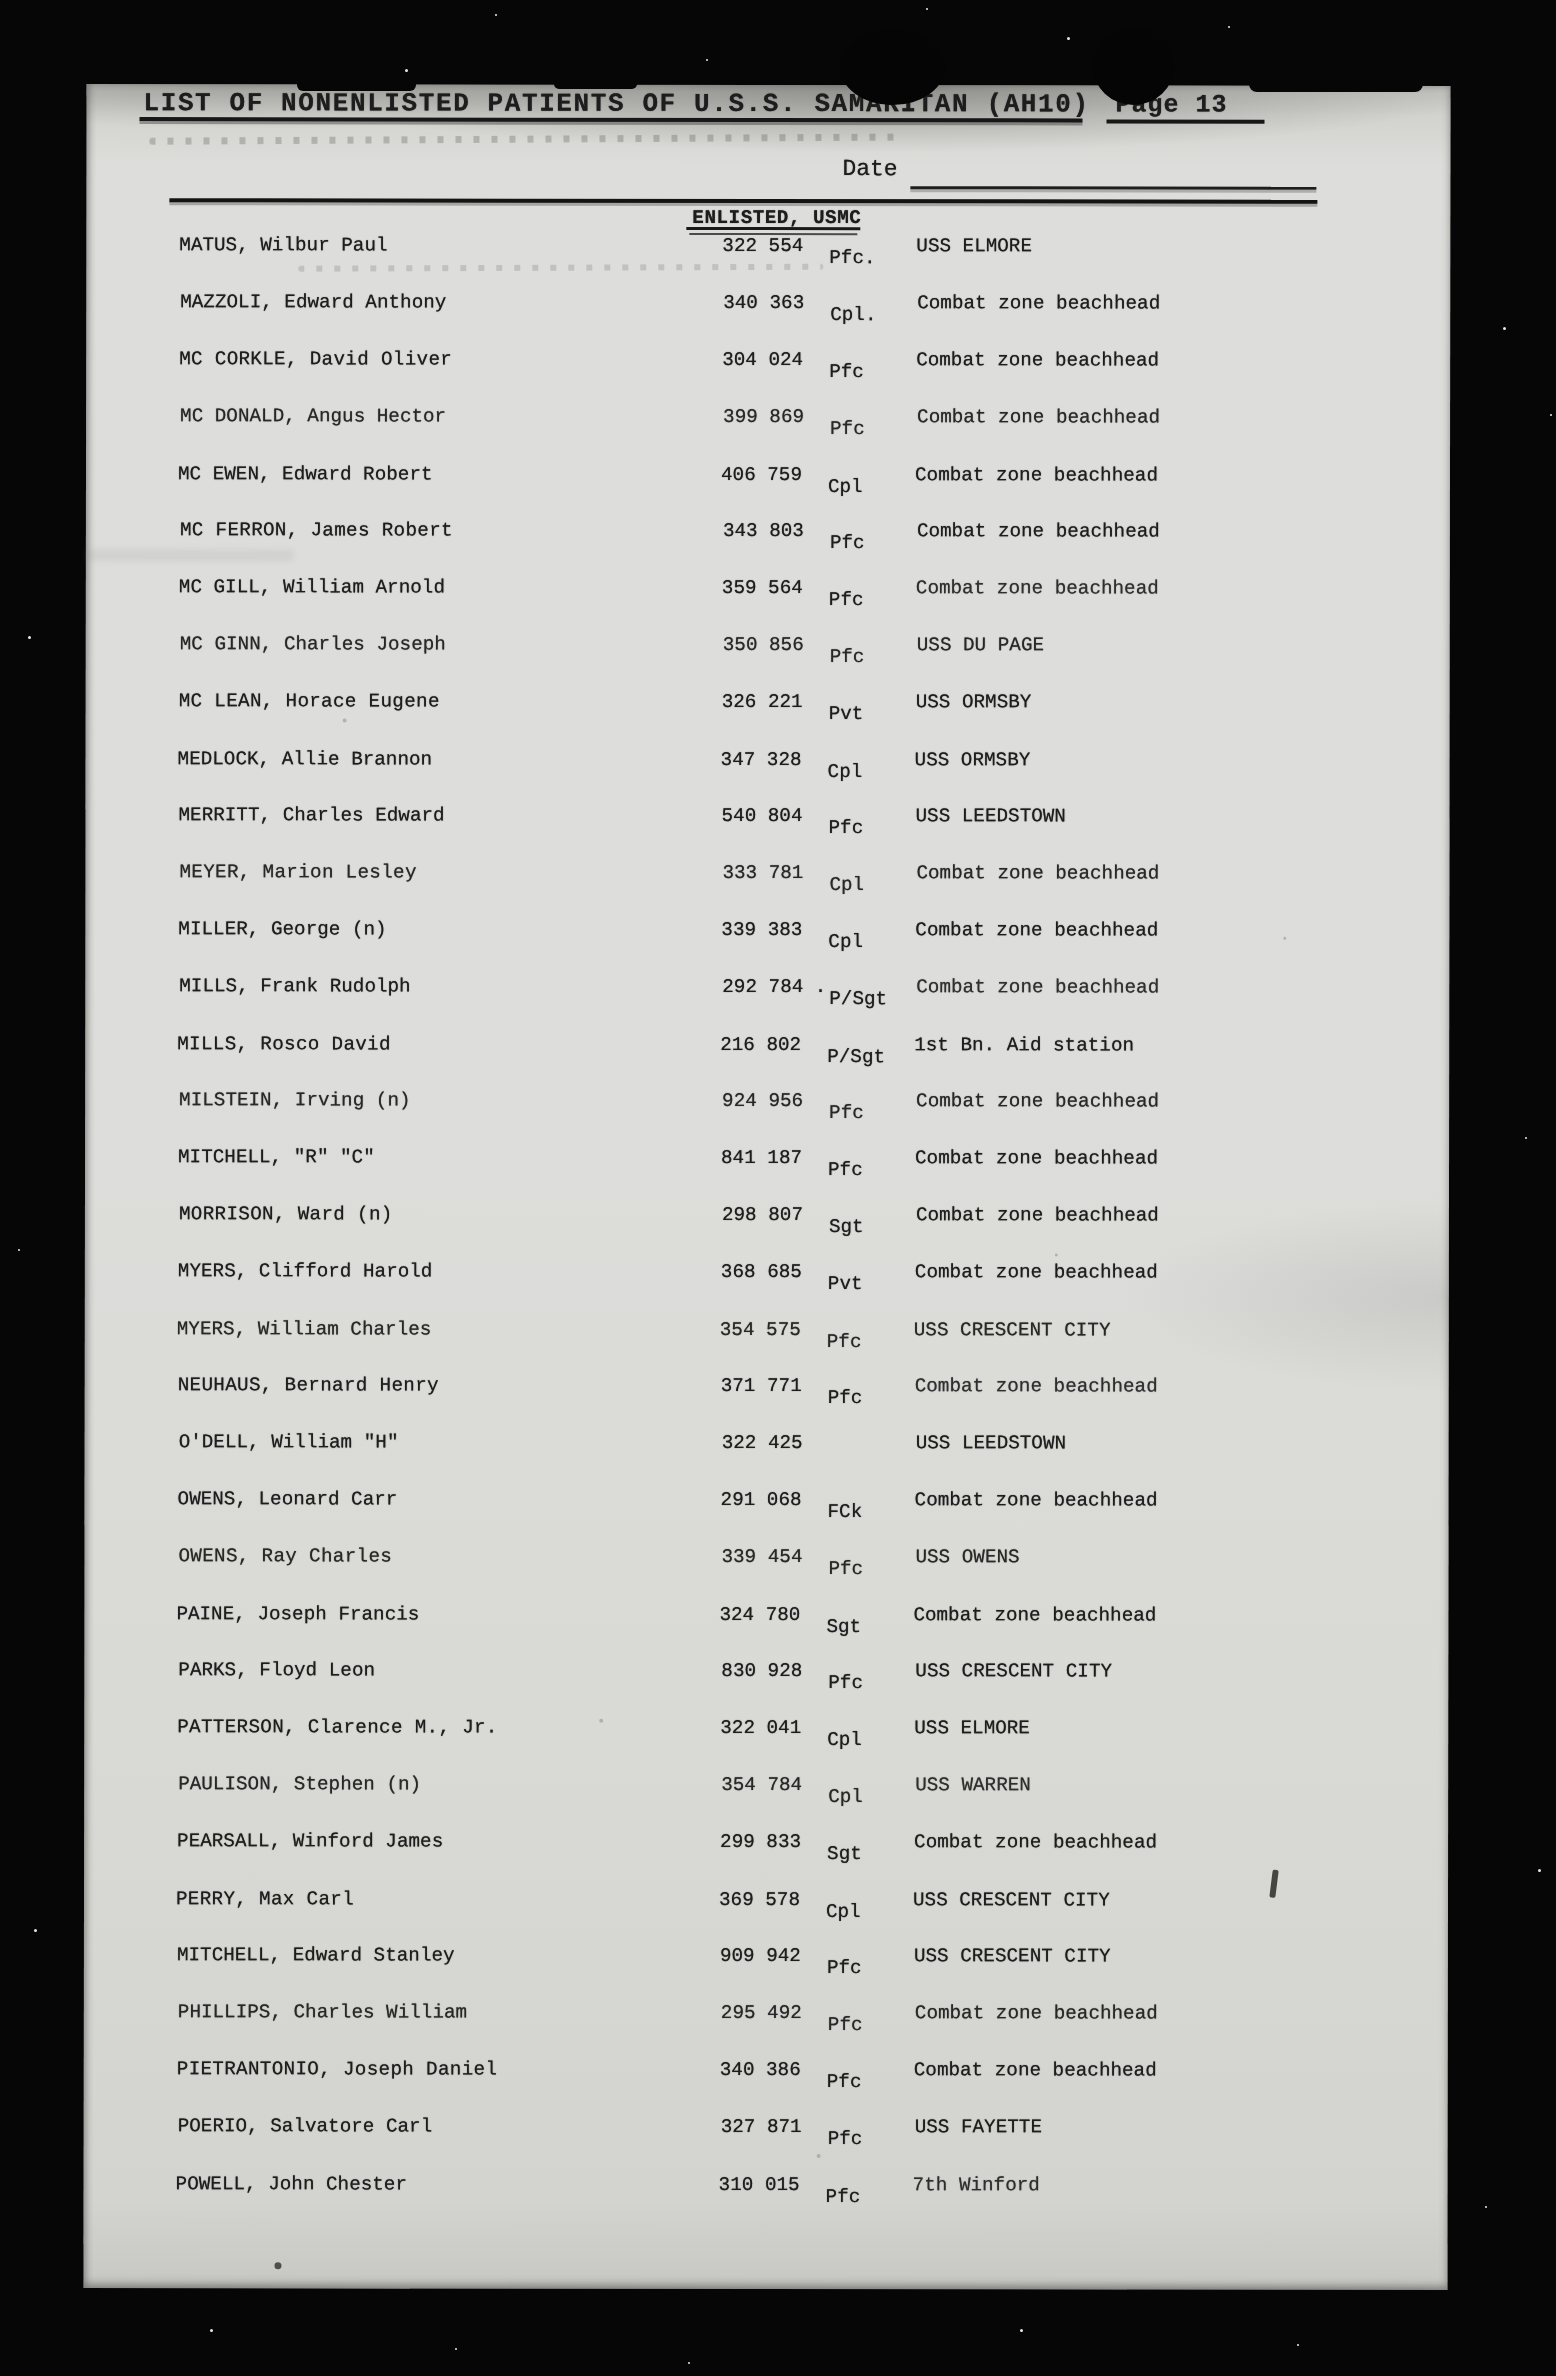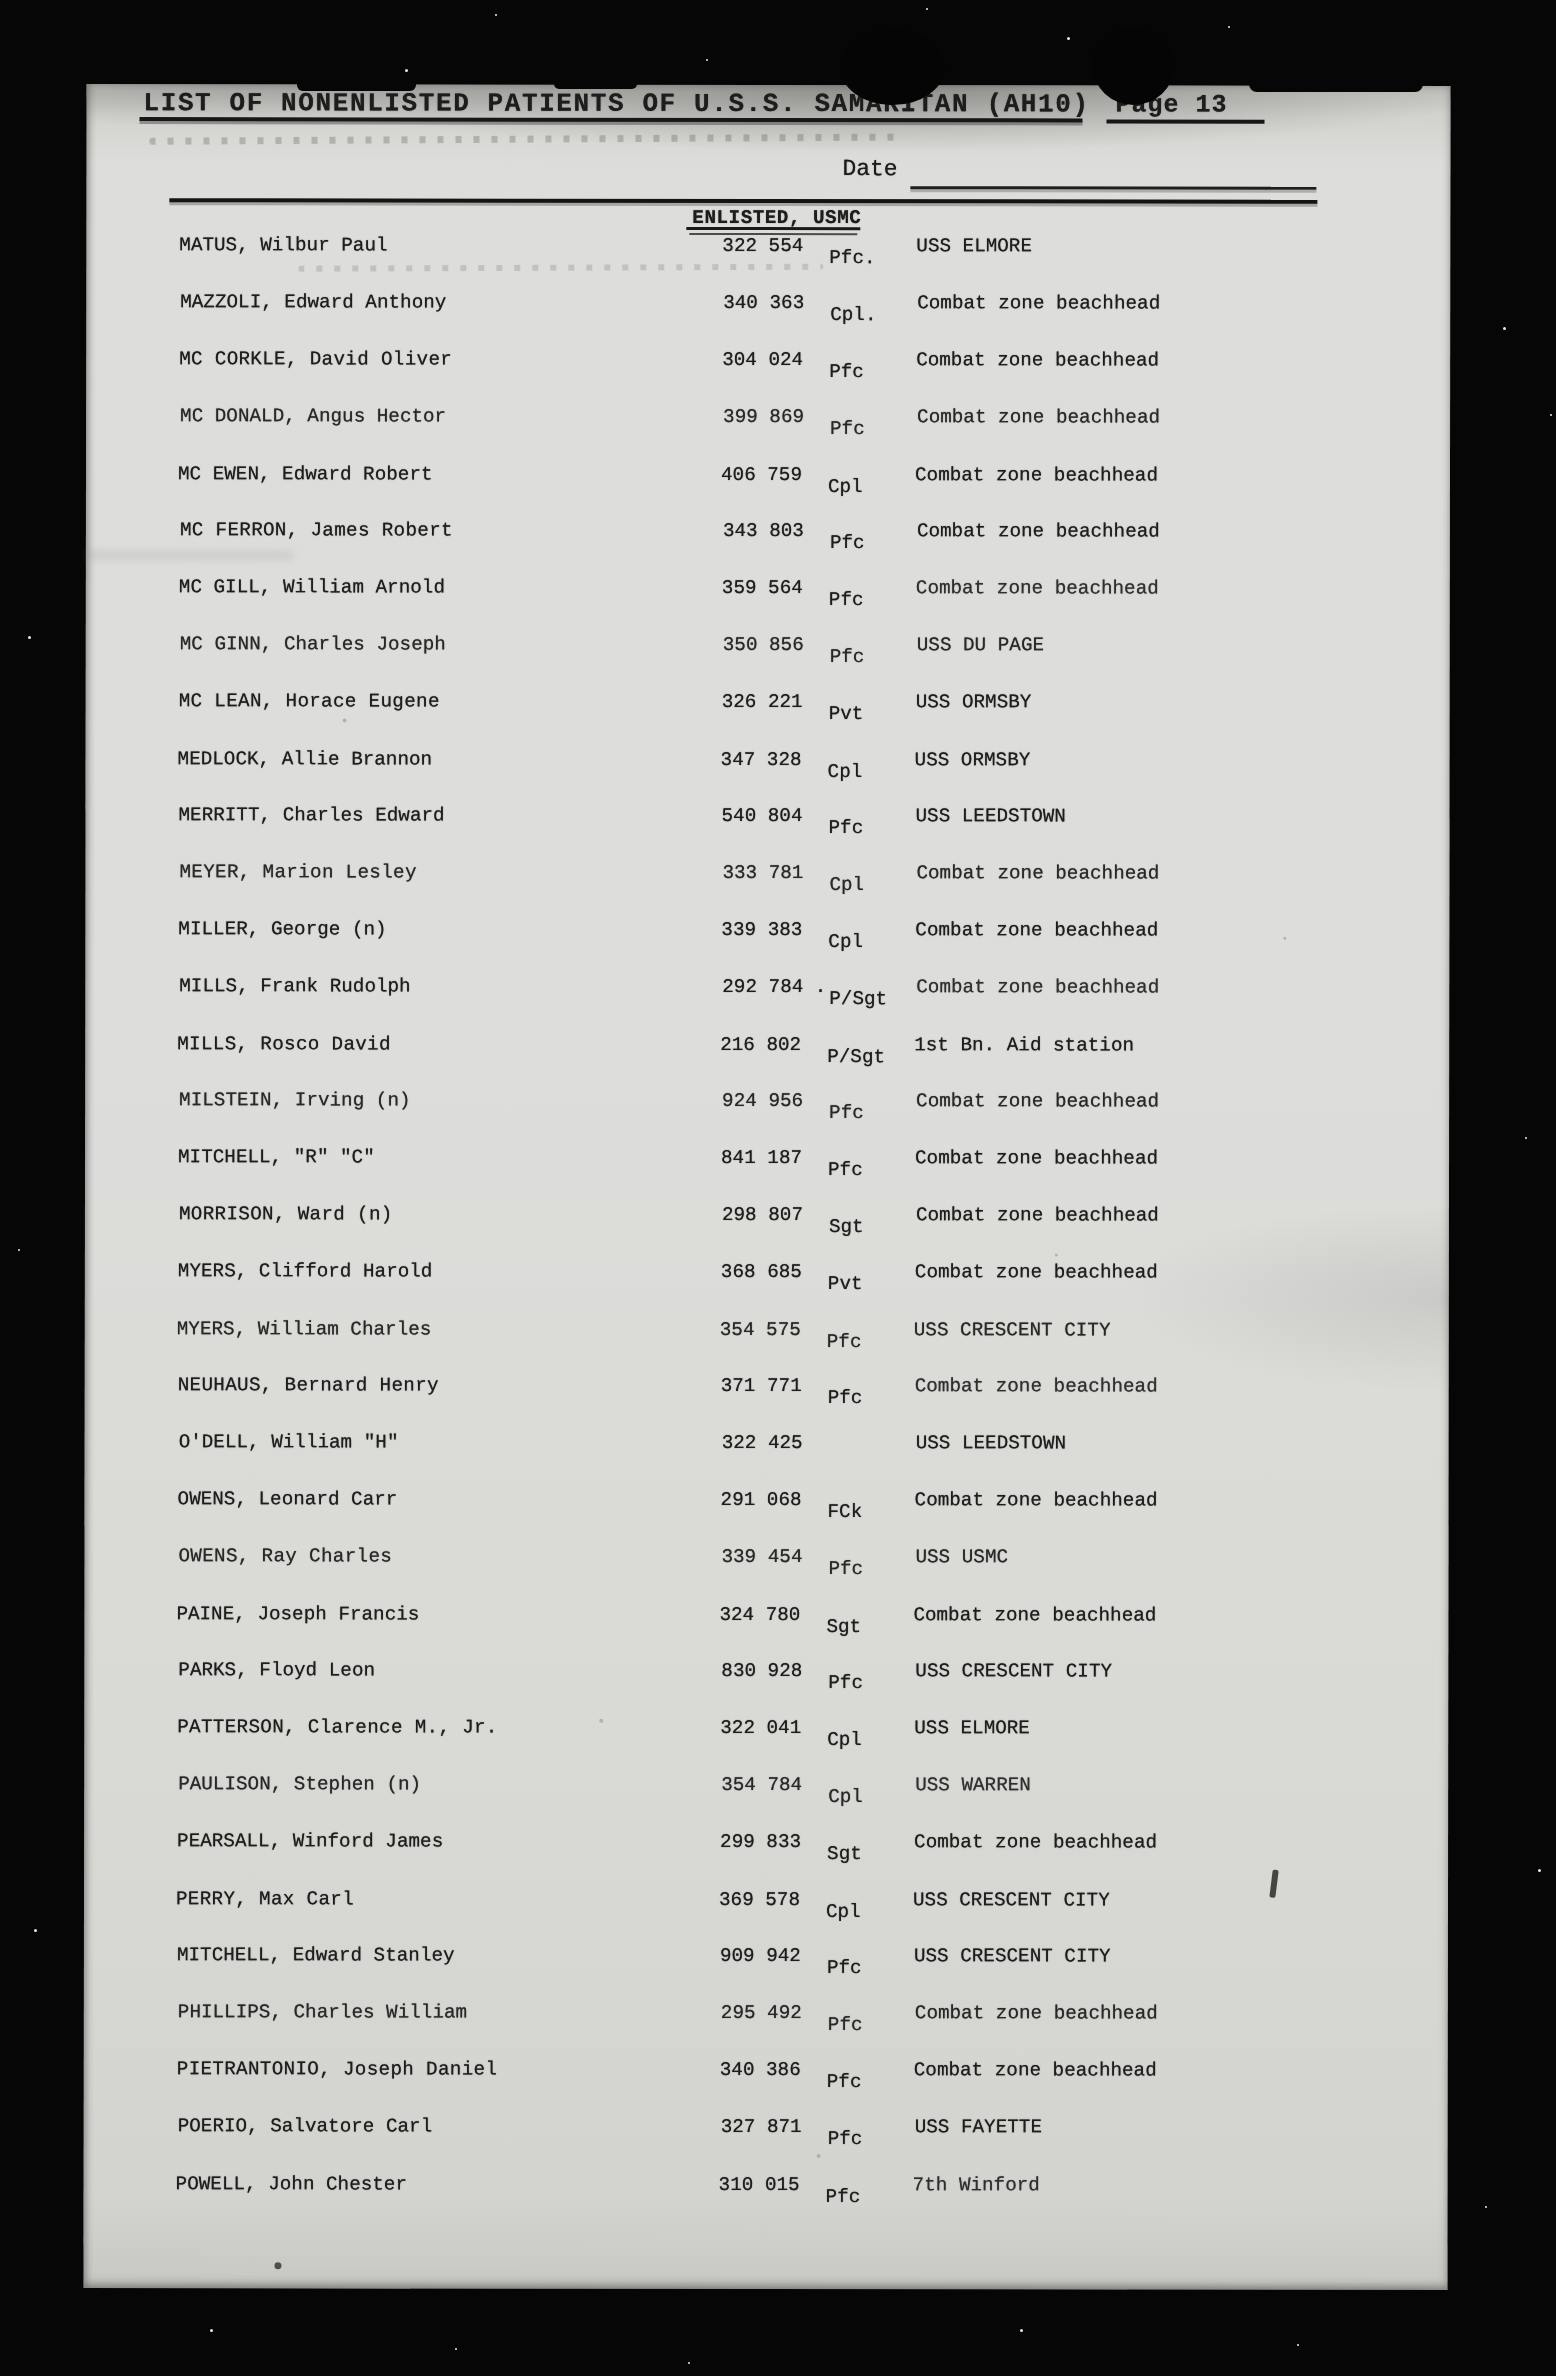--- a/index.html
+++ b/index.html
@@ -252,21 +252,21 @@
     <span class="c-name ink">OWENS, Leonard Carr</span>
     <span class="c-num ink">291 068</span>
     <span class="c-rank ink">FCk</span>
     <span class="c-dest ink">Combat zone beachhead</span>
   </div>
 
   <div class="row">
     <span class="c-name ink">OWENS, Ray Charles</span>
     <span class="c-num ink">339 454</span>
     <span class="c-rank ink">Pfc</span>
-    <span class="c-dest ink">USS USMC</span>
+    <span class="c-dest ink">USS OWENS</span>
   </div>
 
   <div class="row">
     <span class="c-name ink">PAINE, Joseph Francis</span>
     <span class="c-num ink">324 780</span>
     <span class="c-rank ink">Sgt</span>
     <span class="c-dest ink">Combat zone beachhead</span>
   </div>
 
   <div class="row">

